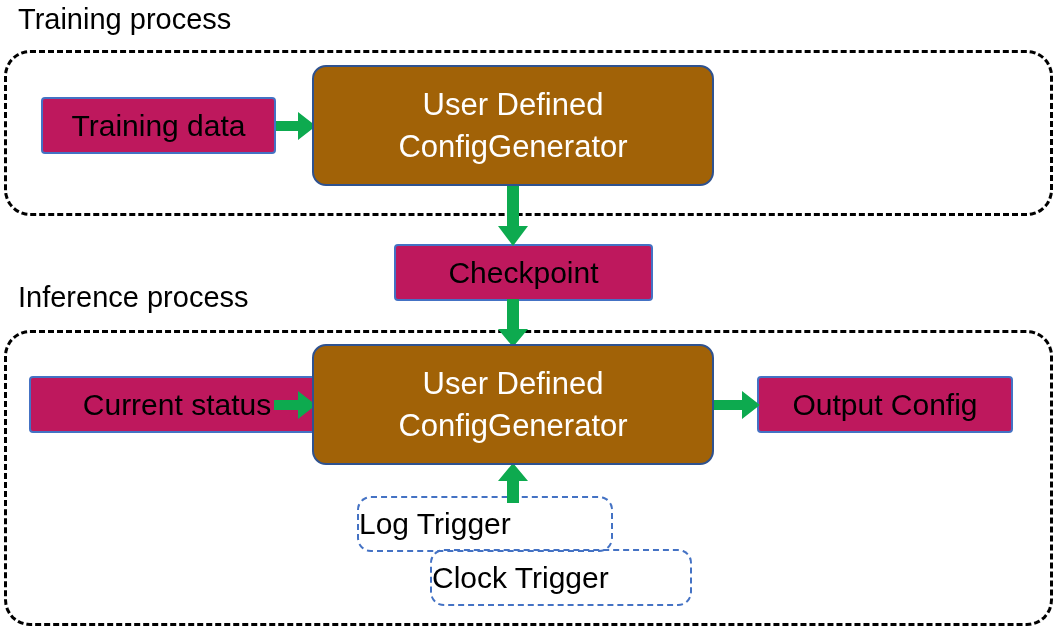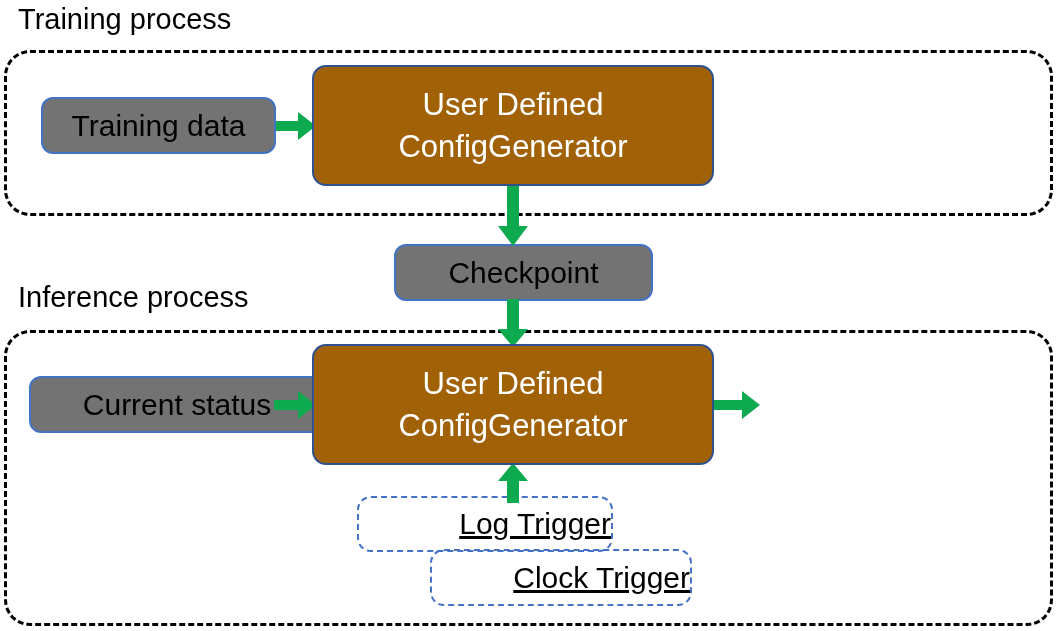--- a/index.html
+++ b/index.html
@@ -35,23 +35,23 @@
     box-sizing: border-box;
     background: transparent;
   }
   #container-training  { left: 4px;  top: 50px;  width: 1049px; height: 166px; }
   #container-inference { left: 4px;  top: 330px; width: 1049px; height: 296px; }
 
   
   .box-white {
     position: absolute;
     box-sizing: border-box;
-    background: #737373;
+    background: #be185d;
     border: 2px solid #4472C4;
-    border-radius: 12px;
+    border-radius: 4px;
     display: flex;
     align-items: center;
     justify-content: center;
     color: #000000;
     font-size: 30px;
     line-height: 1.1;
     white-space: nowrap;
   }
   #box-training-data  { left: 41px;  top: 97px;  width: 235px; height: 57px; }
   #box-checkpoint     { left: 394px; top: 244px; width: 259px; height: 57px; }
@@ -80,25 +80,24 @@
 
   
   .box-trigger {
     position: absolute;
     box-sizing: border-box;
     background: transparent;
     border: 2px dashed #4472C4;
     border-radius: 14px;
     display: flex;
     align-items: center;
-    justify-content: flex-end;
+    justify-content: flex-start;
     color: #000000;
     font-size: 30px;
     white-space: nowrap;
-    text-decoration: underline;
   }
   #box-log-trigger   { left: 357px; top: 496px; width: 256px; height: 56px; z-index: 1; }
   #box-clock-trigger { left: 430px; top: 549px; width: 262px; height: 57px; z-index: 2; }
 
   
   .arrow-svg {
     position: absolute;
     overflow: visible;
     z-index: 2;
   }
@@ -157,20 +156,23 @@
 
   <div class="box-blue" id="box-generator-inference">
     <span>User Defined</span>
     <span>ConfigGenerator</span>
   </div>
 
   <svg class="arrow-svg" id="arrow-generator-to-output" viewBox="0 0 46 36">
     <path d="M0,13 L28,13 L28,4 L46,18 L28,32 L28,23 L0,23 Z" fill="#0DAA4F"></path>
   </svg>
 
+  <div class="box-white" id="box-output-config">
+    <span>Output Config</span>
+  </div>
 
   <svg class="arrow-svg" id="arrow-trigger-to-generator" viewBox="0 0 36 40">
     <path d="M18,0 L33,18 L24,18 L24,40 L12,40 L12,18 L3,18 Z" fill="#0DAA4F"></path>
   </svg>
 
   <div class="box-trigger" id="box-log-trigger">
     <span>Log Trigger</span>
   </div>
 
   <div class="box-trigger" id="box-clock-trigger">

